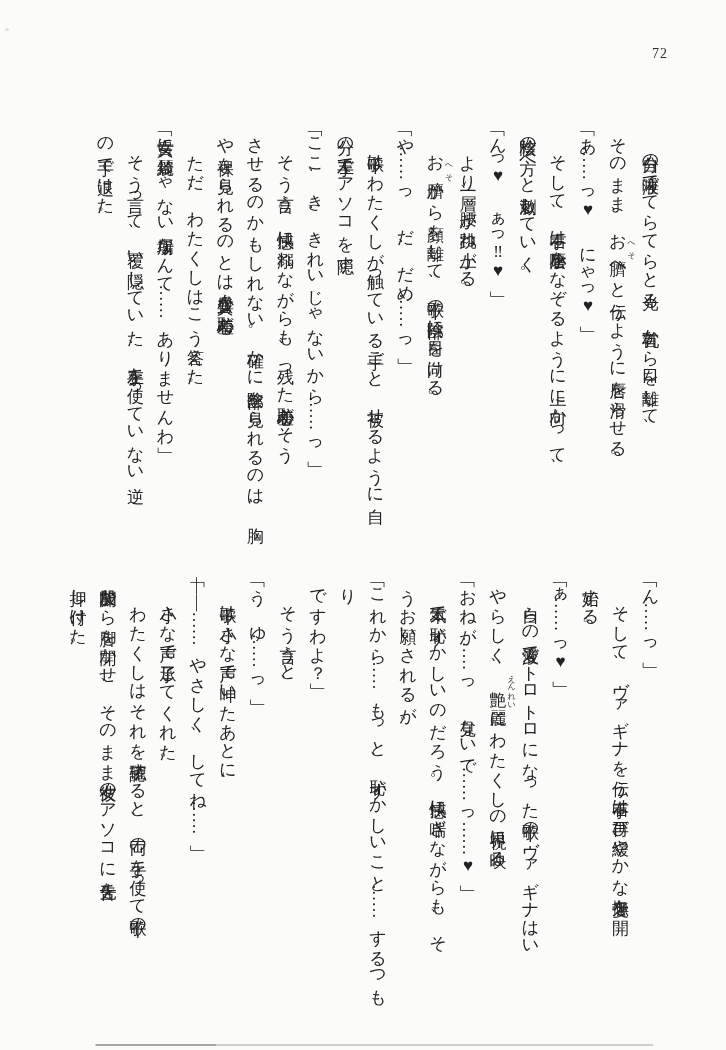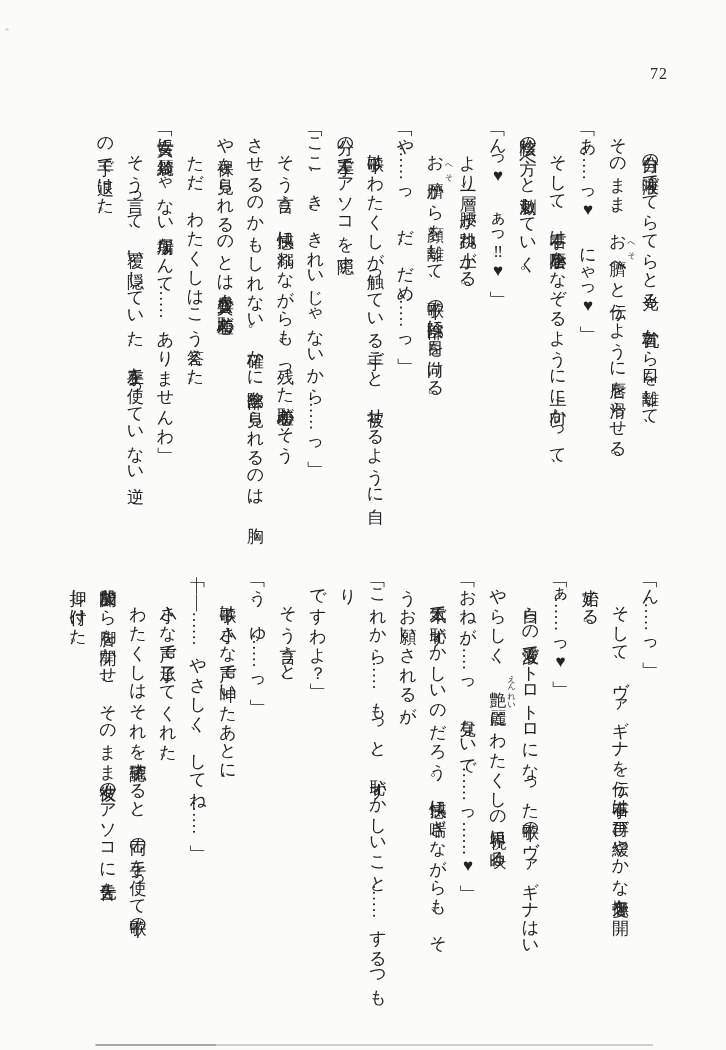--- a/index.html
+++ b/index.html
@@ -7,23 +7,23 @@
     position: relative;
     width: 726px;
     height: 1050px;
     background: #fbfbfa;
     overflow: hidden;
     font-family: "Liberation Serif", "DejaVu Serif", serif;
     color: #222;
   }
   .page-number {
     position: absolute;
-    top: 65px;
+    top: 46px;
     right: 58px;
-    font-size: 16px;
+    font-size: 14px;
     letter-spacing: 1px;
     color: #2b2b2b;
   }
   .vertical-block {
     position: absolute;
     right: 61px;
     writing-mode: vertical-rl;
     -webkit-writing-mode: vertical-rl;
     text-orientation: mixed;
     font-size: 17px;

